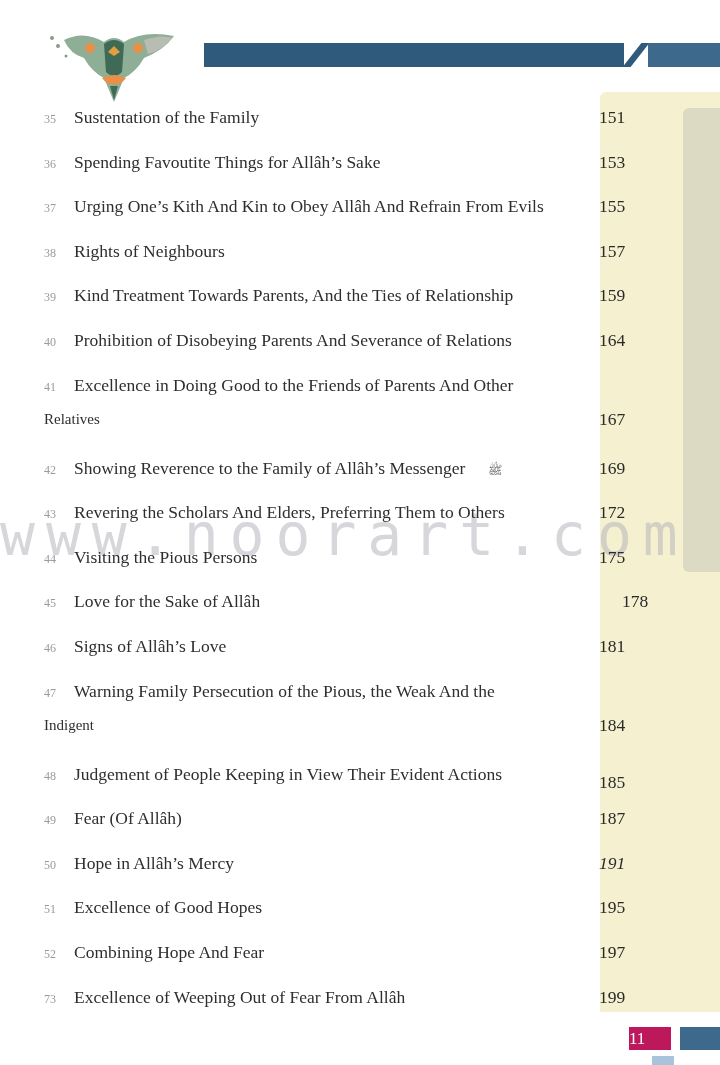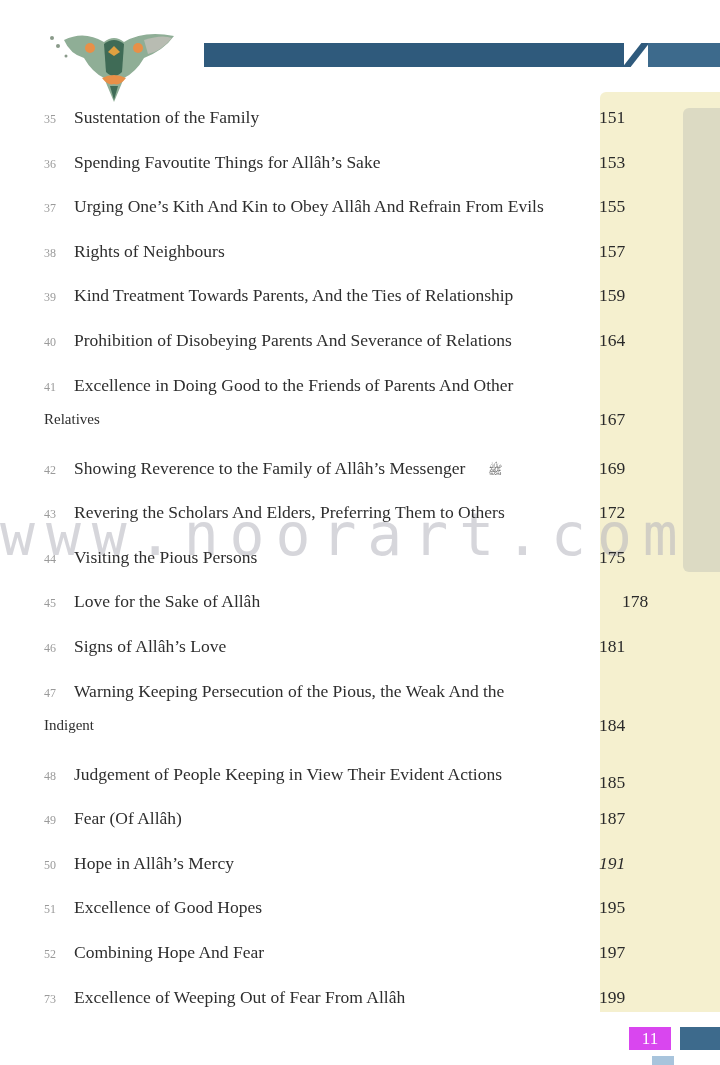--- a/index.html
+++ b/index.html
@@ -10,21 +10,21 @@
   .top-bar-end{position:absolute;left:648px;top:43px;width:80px;height:24px;background:#3d6a8c;transform-origin:left;}
   .cream-panel{position:absolute;left:600px;top:92px;width:130px;height:920px;background:#f5f0cf;border-radius:6px 0 0 0;}
   .gray-band{position:absolute;left:683px;top:108px;width:40px;height:464px;background:#dcdac3;border-radius:6px 0 0 6px;}
   .watermark{position:absolute;left:0;top:506px;width:628px;font-family:"DejaVu Sans Mono",monospace;font-size:58px;letter-spacing:11px;color:rgba(180,180,190,0.55);white-space:nowrap;line-height:1;}
   .toc-row{position:absolute;left:0;width:720px;font-size:17.5px;line-height:20px;}
   .num{position:absolute;left:44px;font-size:12px;color:#9a9a9a;}
   .title{position:absolute;left:74px;white-space:nowrap;color:#2e2e2e;}
   .cont{position:absolute;left:44px;white-space:nowrap;color:#2e2e2e;}
   .page{position:absolute;left:599px;color:#2a2a2a;}
   .pbuh{font-size:12px;margin-left:8px;color:#555;}
-  .page-num-box{position:absolute;left:629px;top:1027px;width:42px;height:23px;background:#d946ef;color:#ffffff;font-size:17px;text-align:center;line-height:23px;}
+  .page-num-box{position:absolute;left:629px;top:1027px;width:42px;height:23px;background:#be185d;color:#ffffff;font-size:17px;line-height:23px;}
   .page-num-bar{position:absolute;left:680px;top:1027px;width:45px;height:23px;background:#3d6a8c;}
   .small-tab{position:absolute;left:652px;top:1056px;width:22px;height:9px;background:#a8c4dc;}
 </style>
 </head>
 <body>
 
 <div class="cream-panel"></div>
 <div class="gray-band"></div>
 
 <svg class="ornament" viewBox="0 0 140 76">
@@ -105,21 +105,21 @@
       <span class="title">Love for the Sake of Allâh</span>
       <span class="page" style="top: 0px; margin-left: 23px;">178</span>
     </div>
     <div class="toc-row" style="top: 636px;">
       <span class="num" style="top: 2px;">46</span>
       <span class="title">Signs of Allâh’s Love</span>
       <span class="page" style="top: 0px;">181</span>
     </div>
     <div class="toc-row" style="top: 680.6px;">
       <span class="num" style="top: 2px;">47</span>
-      <span class="title">Warning Keeping Persecution of the Pious, the Weak And the</span>
+      <span class="title">Warning Family Persecution of the Pious, the Weak And the</span>
       <span class="cont" style="top: 34px; font-size: 15px;">Indigent</span>
       <span class="page" style="top: 34px;">184</span>
     </div>
     <div class="toc-row" style="top: 763.6px;">
       <span class="num" style="top: 2px;">48</span>
       <span class="title">Judgement of People Keeping in View Their Evident Actions</span>
       <span class="page" style="top: 8px;">185</span>
     </div>
     <div class="toc-row" style="top: 808.2px;">
       <span class="num" style="top: 2px;">49</span>

